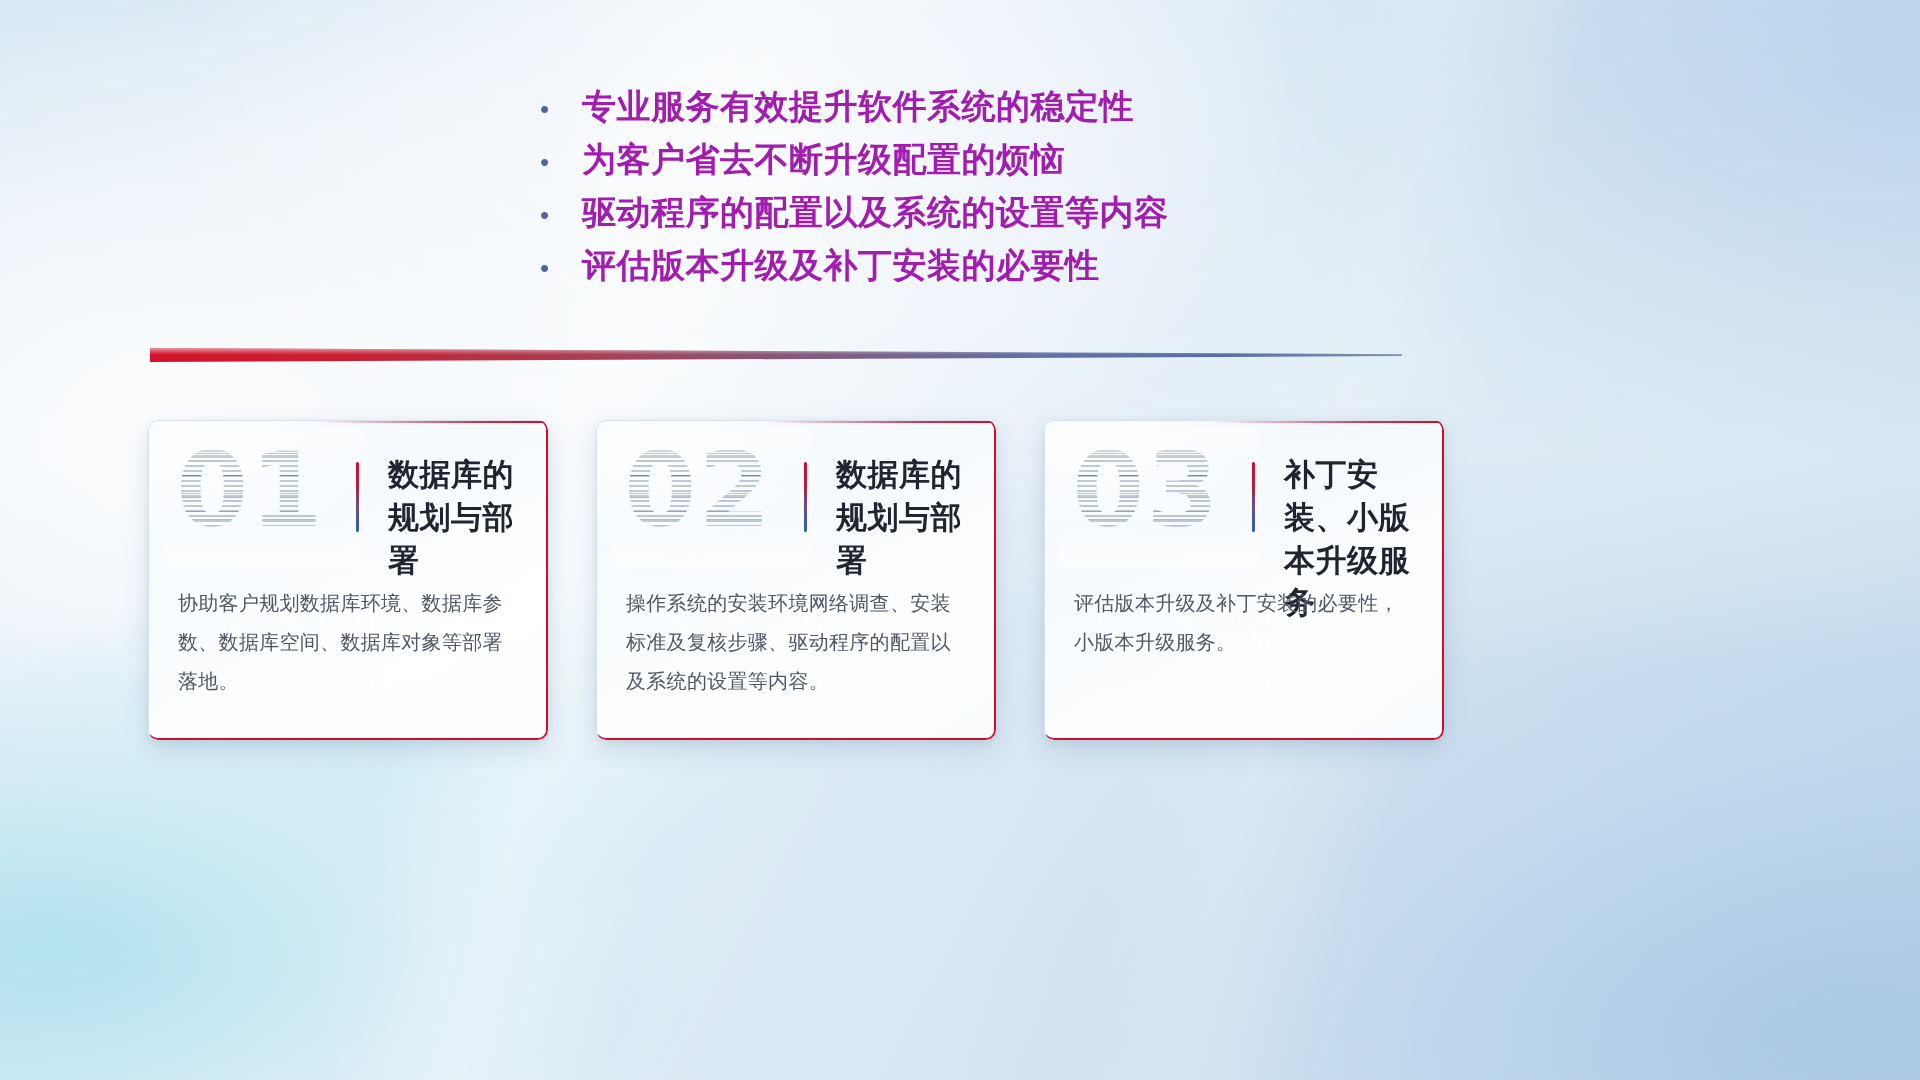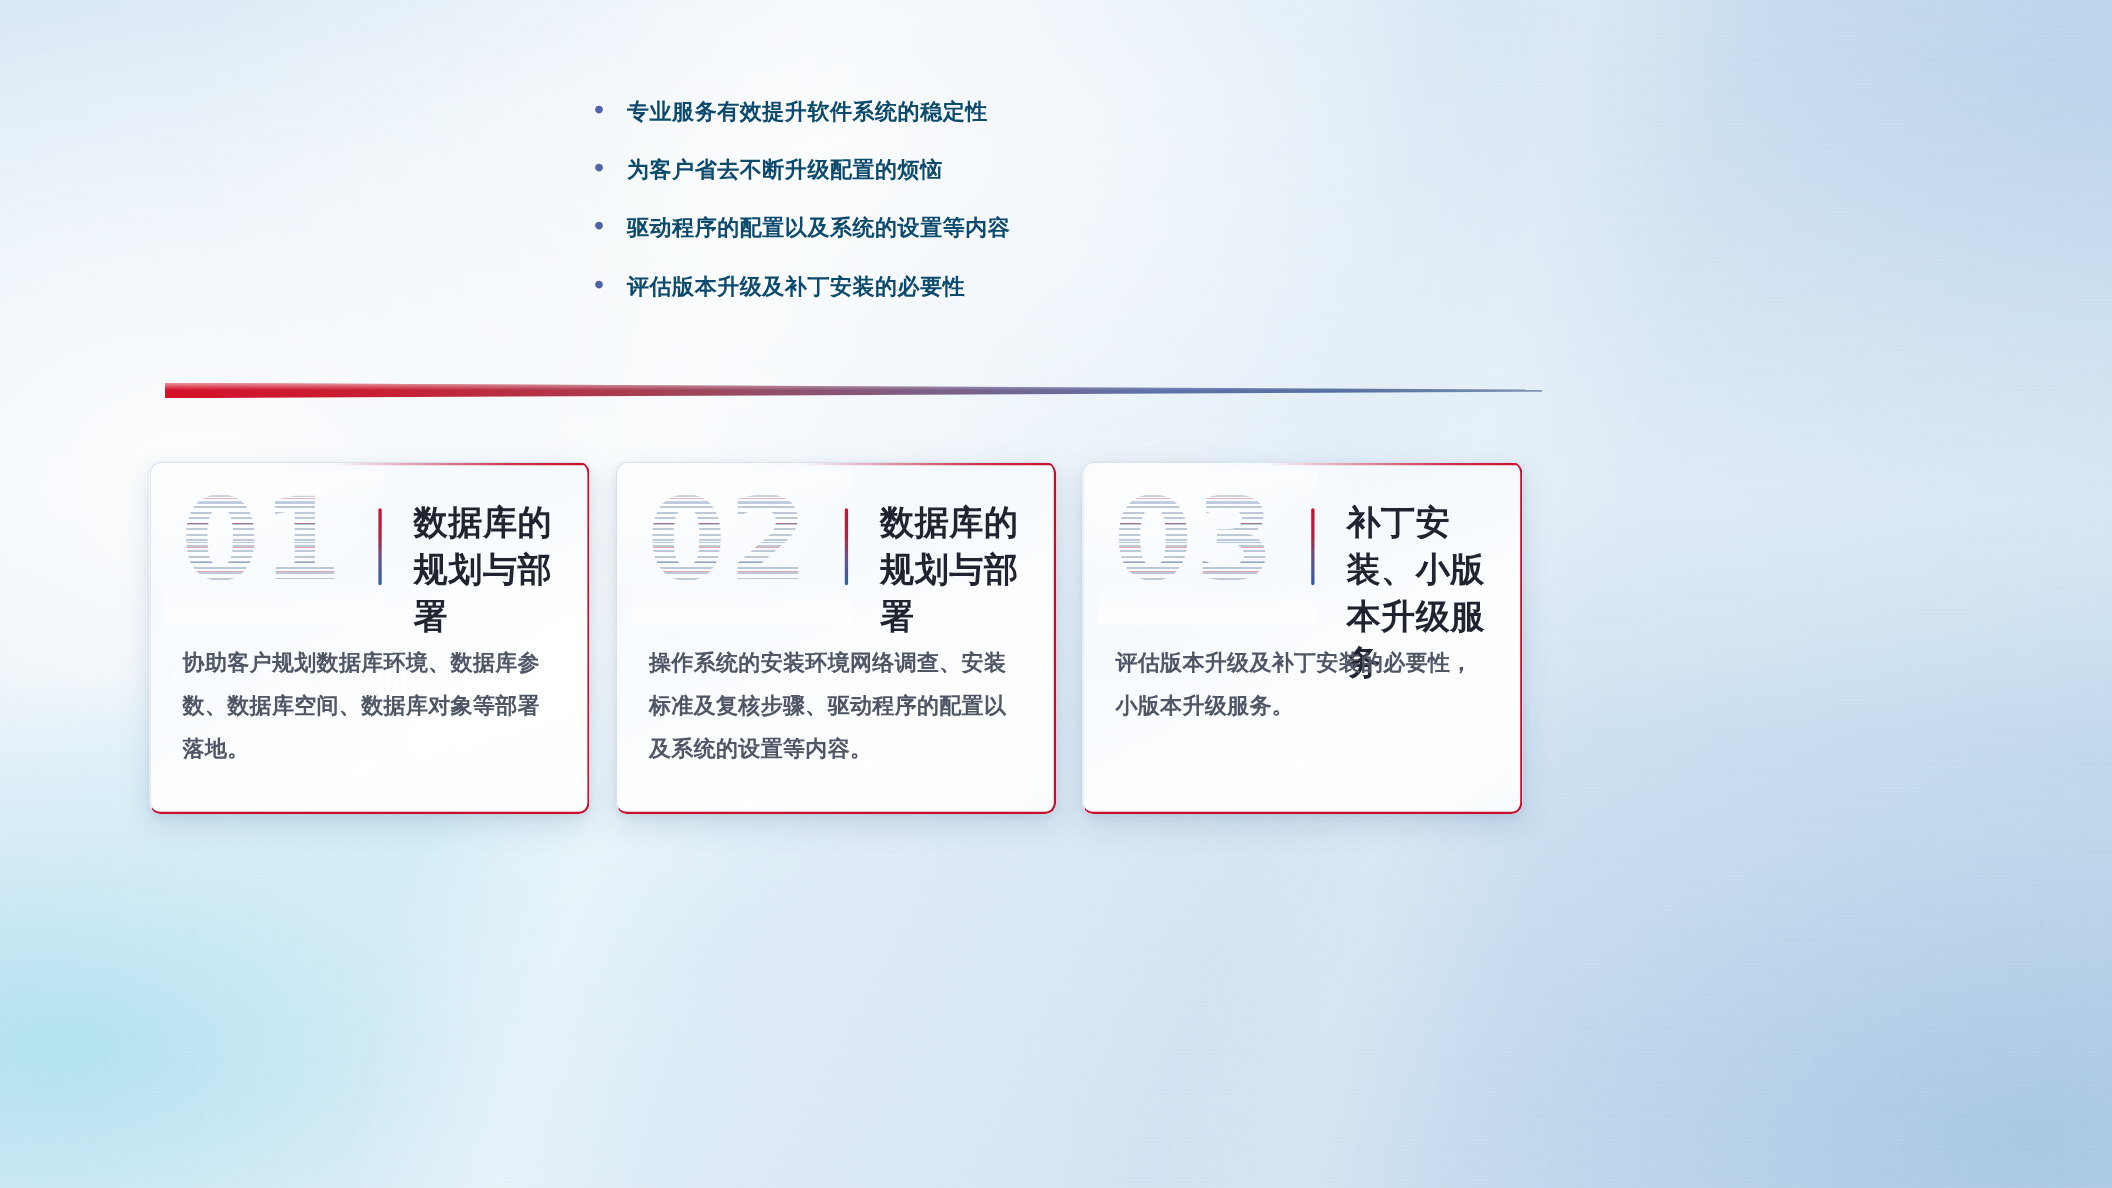--- a/index.html
+++ b/index.html
@@ -50,43 +50,44 @@
   .page{position:absolute;inset:0;z-index:3;}
 
   
   .bullets{position:absolute;left:540px;top:86px;}
   .bullet-row{display:flex;align-items:baseline;height:53px;}
   .bullet-dot{
     width:30px;flex:0 0 30px;font-size:26px;line-height:1;color:#4f63ab;
     text-align:left;
   }
   .bullet-text{
-    font-size:20px;line-height:1.2;color:#0c4a6e;letter-spacing:.5px;
+    font-size:34px;line-height:1.2;color:#a21caf;letter-spacing:.5px;
     font-weight:600;white-space:nowrap;
     text-shadow:0 1px 2px rgba(255,255,255,.5);
+    margin-left:12px;
   }
 
   
   .divider{
     position:absolute;left:150px;top:348px;width:1252px;height:14px;
   }
   .divider .blade{
     position:absolute;left:0;top:0;width:100%;height:100%;
     background:linear-gradient(90deg,#d4122a 0%,#c81f33 16%,#a54155 36%,#7c5f85 55%,#6072a8 72%,#55709f 86%,#7f93b4 100%);
     clip-path:polygon(0 0,100% 44%,100% 58%,0 100%);
     filter:drop-shadow(0 2px 3px rgba(60,80,120,.28));
   }
   .divider .gloss{
     position:absolute;left:0;top:0;width:100%;height:100%;
     background:linear-gradient(180deg,rgba(255,255,255,.55) 0%,rgba(255,255,255,0) 48%);
     clip-path:polygon(0 0,100% 44%,100% 52%,0 52%);
   }
 
   
-  .cards{position:absolute;left:136px;top:420px;display:flex;gap:24px;}
+  .cards{position:absolute;left:148px;top:420px;display:flex;gap:48px;}
   .card{
     position:relative;width:400px;height:320px;border-radius:10px;
     background:linear-gradient(150deg,rgba(255,255,255,.90) 0%,rgba(249,252,255,.95) 36%,rgba(255,255,255,.97) 72%,rgba(252,254,255,.92) 100%);
     box-shadow:
       0 10px 26px rgba(80,110,150,.18),
       0 2px 6px rgba(80,110,150,.10);
     overflow:hidden;
   }
   .card .edge{
     position:absolute;inset:0;border-radius:10px;pointer-events:none;
@@ -146,21 +147,21 @@
     background:linear-gradient(180deg,#c8102e 0%,#b02340 38%,#6c4f86 62%,#2f5fa8 100%);
   }
   .card-title{
     position:absolute;left:240px;top:34px;width:150px;
     font-size:31px;line-height:1.38;font-weight:700;color:#1f2430;
     letter-spacing:.5px;
   }
   .card-body{
     position:absolute;left:30px;top:164px;width:340px;
     font-size:20px;line-height:1.95;color:#4f5666;letter-spacing:.3px;
-    font-weight:700;
+    font-weight:400;
   }
 
   
   .card .dots{
     position:absolute;left:0;bottom:0;width:60%;height:46%;
     background-image:radial-gradient(rgba(150,175,205,.20) 1px,rgba(0,0,0,0) 1px);
     background-size:7px 7px;
     -webkit-mask-image:linear-gradient(200deg,rgba(0,0,0,.5),rgba(0,0,0,0) 70%);
     mask-image:linear-gradient(200deg,rgba(0,0,0,.5),rgba(0,0,0,0) 70%);
     pointer-events:none;

